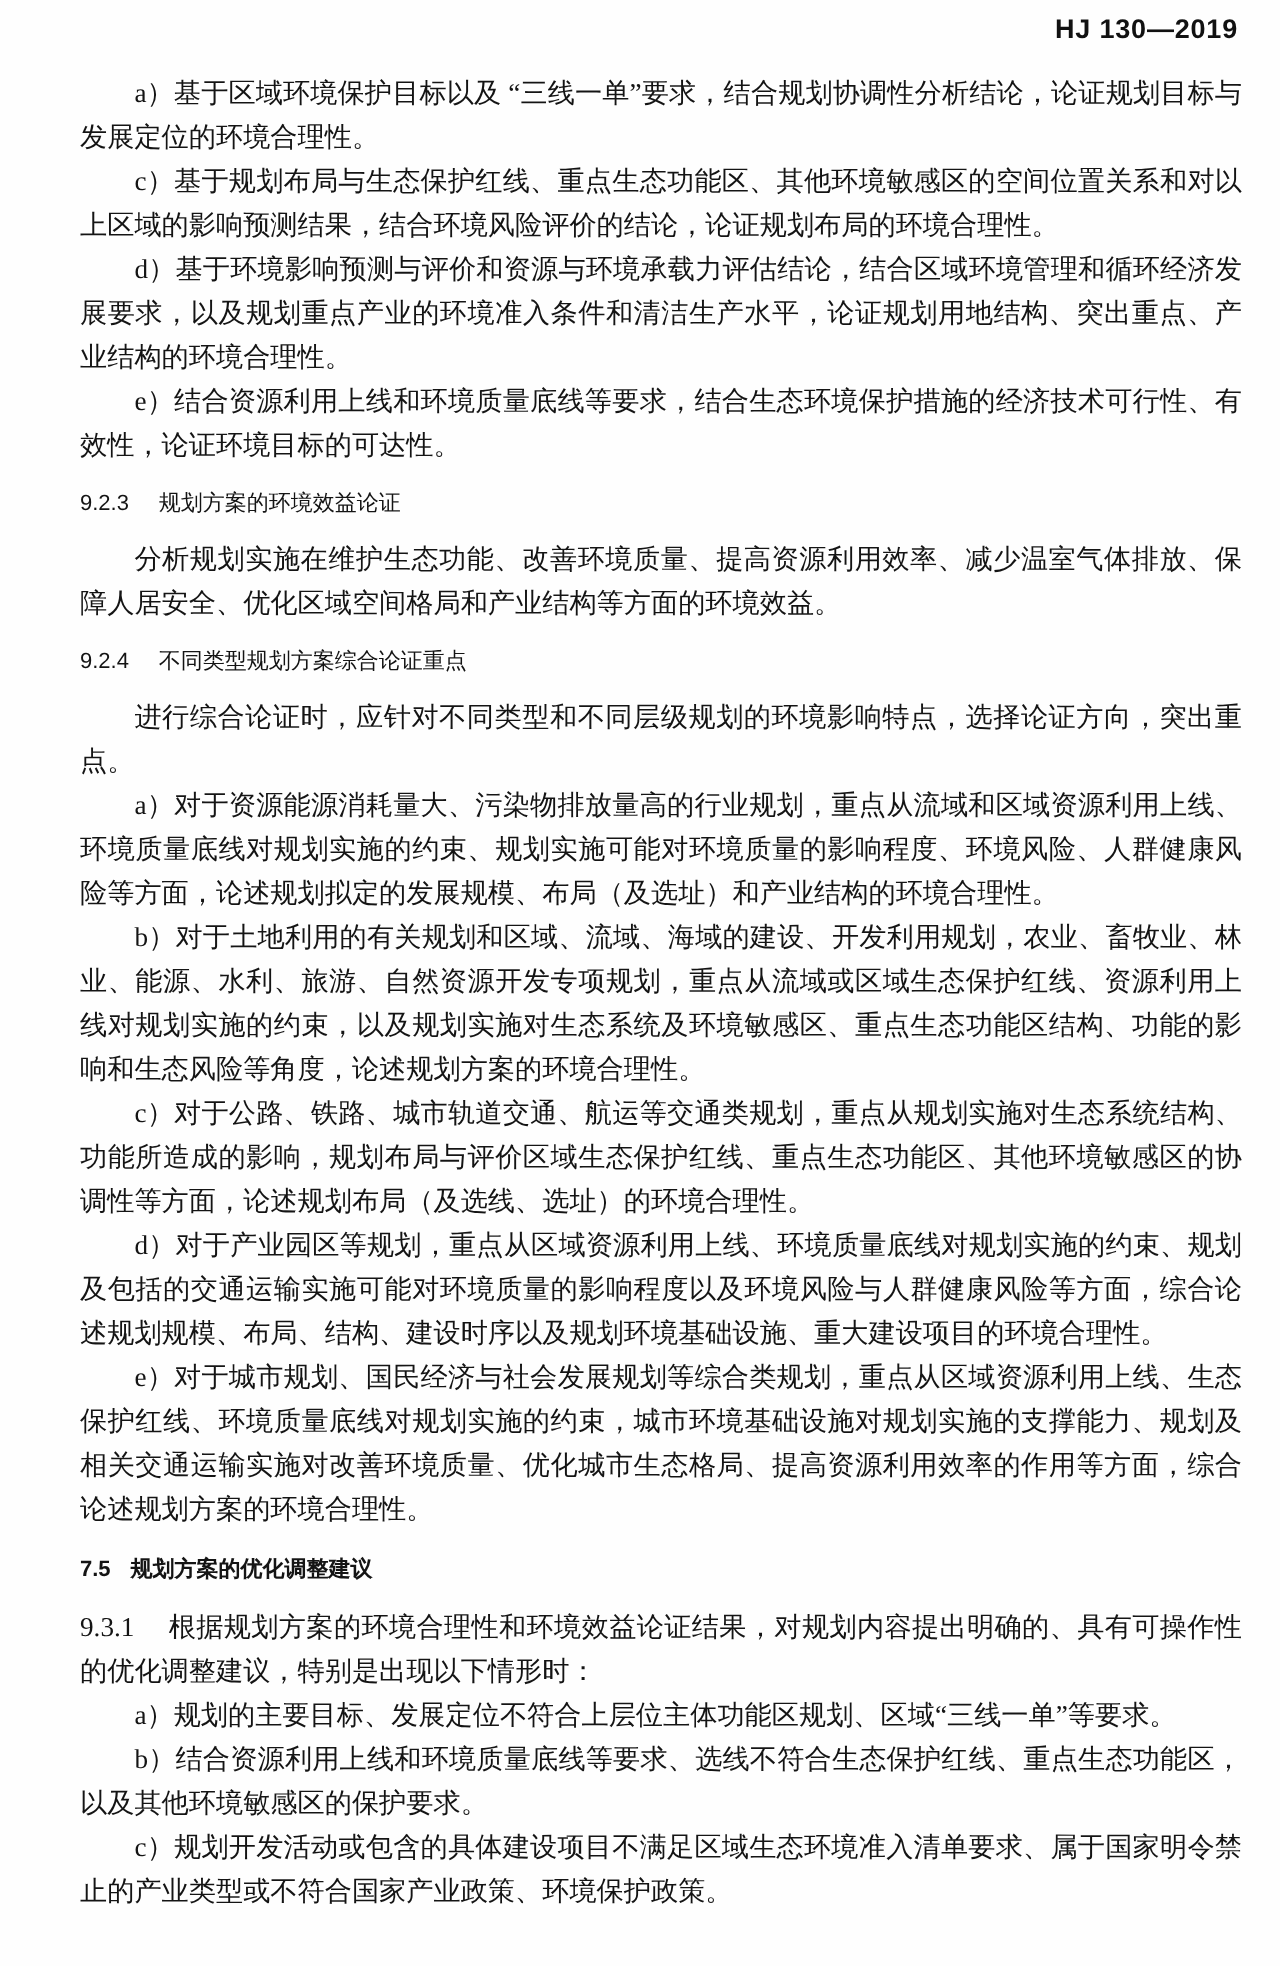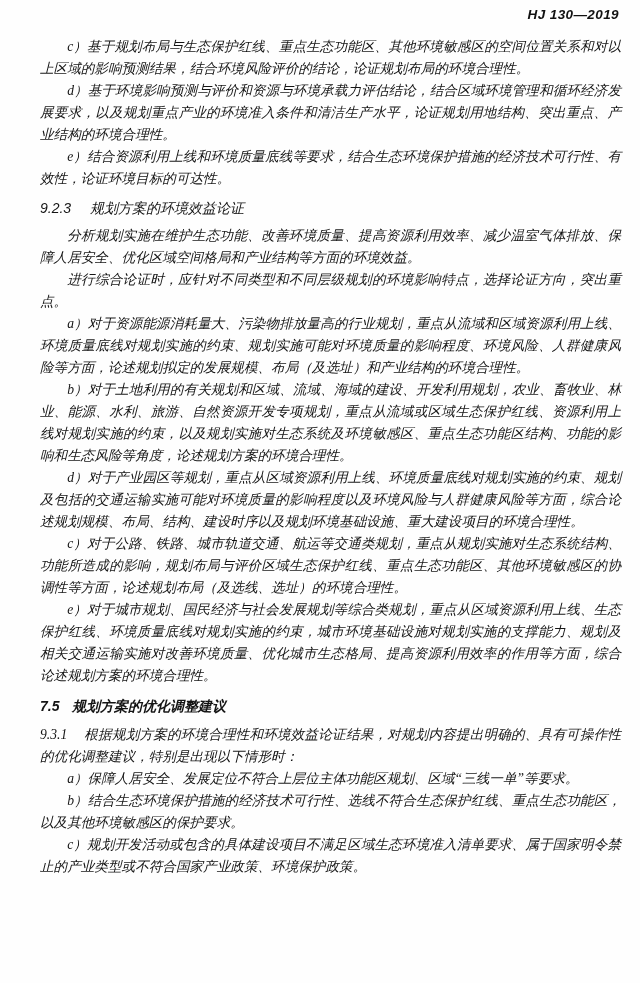--- a/index.html
+++ b/index.html
@@ -8,21 +8,20 @@
     background: #ffffff;
   }
   .page {
     position: relative;
     width: 640px;
     height: 983px;
     background: #fefefe;
     overflow: hidden;
     color: #141414;
     font-family: "Liberation Serif", "DejaVu Serif", serif;
-    font-style: italic;
   }
   .doc-header {
     position: absolute;
     top: 7px;
     right: 21px;
     font-family: "Liberation Sans", "DejaVu Sans", sans-serif;
     font-size: 13.5px;
     font-weight: 700;
     letter-spacing: 0.4px;
     color: #111111;
@@ -39,21 +38,21 @@
   }
   .content p {
     margin: 0;
     text-indent: 2em;
   }
   .content p.flush {
     text-indent: 0;
   }
   .h3, .h2 {
     font-family: "Liberation Sans", "DejaVu Sans", sans-serif;
-    font-size: 14px;
+    font-size: 11px;
     font-weight: 400;
     margin: 7px 0 6px 0;
     text-indent: 0;
     text-align: left;
   }
   .h2 {
     font-weight: 700;
     margin: 8px 0 7px 0;
   }
   .hnum {
@@ -71,45 +70,49 @@
 </style>
 </head>
 <body>
 
 <div class="page">
 
   <div class="doc-header">HJ 130—2019</div>
 
   <div class="content">
 
+    <p>a）基于区域环境保护目标以及 “三线一单”要求，结合规划协调性分析结论，论证规划目标与发展定位的环境合理性。</p>
     <p>c）基于规划布局与生态保护红线、重点生态功能区、其他环境敏感区的空间位置关系和对以上区域的影响预测结果，结合环境风险评价的结论，论证规划布局的环境合理性。</p>
     <p>d）基于环境影响预测与评价和资源与环境承载力评估结论，结合区域环境管理和循环经济发展要求，以及规划重点产业的环境准入条件和清洁生产水平，论证规划用地结构、突出重点、产业结构的环境合理性。</p>
     <p>e）结合资源利用上线和环境质量底线等要求，结合生态环境保护措施的经济技术可行性、有效性，论证环境目标的可达性。</p>
 
     <div class="h3">
       <span class="hnum">9.2.3</span><span>规划方案的环境效益论证</span>
     </div>
 
     <p>分析规划实施在维护生态功能、改善环境质量、提高资源利用效率、减少温室气体排放、保障人居安全、优化区域空间格局和产业结构等方面的环境效益。</p>
 
+    <div class="h3">
+      <span class="hnum">9.2.4</span><span>不同类型规划方案综合论证重点</span>
+    </div>
 
     <p>进行综合论证时，应针对不同类型和不同层级规划的环境影响特点，选择论证方向，突出重点。</p>
 
     <p>a）对于资源能源消耗量大、污染物排放量高的行业规划，重点从流域和区域资源利用上线、环境质量底线对规划实施的约束、规划实施可能对环境质量的影响程度、环境风险、人群健康风险等方面，论述规划拟定的发展规模、布局（及选址）和产业结构的环境合理性。</p>
     <p>b）对于土地利用的有关规划和区域、流域、海域的建设、开发利用规划，农业、畜牧业、林业、能源、水利、旅游、自然资源开发专项规划，重点从流域或区域生态保护红线、资源利用上线对规划实施的约束，以及规划实施对生态系统及环境敏感区、重点生态功能区结构、功能的影响和生态风险等角度，论述规划方案的环境合理性。</p>
+    <p>c）对于公路、铁路、城市轨道交通、航运等交通类规划，重点从规划实施对生态系统结构、功能所造成的影响，规划布局与评价区域生态保护红线、重点生态功能区、其他环境敏感区的协调性等方面，论述规划布局（及选线、选址）的环境合理性。</p>
     <p>d）对于产业园区等规划，重点从区域资源利用上线、环境质量底线对规划实施的约束、规划及包括的交通运输实施可能对环境质量的影响程度以及环境风险与人群健康风险等方面，综合论述规划规模、布局、结构、建设时序以及规划环境基础设施、重大建设项目的环境合理性。</p>
-    <p>c）对于公路、铁路、城市轨道交通、航运等交通类规划，重点从规划实施对生态系统结构、功能所造成的影响，规划布局与评价区域生态保护红线、重点生态功能区、其他环境敏感区的协调性等方面，论述规划布局（及选线、选址）的环境合理性。</p>
     <p>e）对于城市规划、国民经济与社会发展规划等综合类规划，重点从区域资源利用上线、生态保护红线、环境质量底线对规划实施的约束，城市环境基础设施对规划实施的支撑能力、规划及相关交通运输实施对改善环境质量、优化城市生态格局、提高资源利用效率的作用等方面，综合论述规划方案的环境合理性。</p>
 
     <div class="h2">
       <span class="hnum">7.5</span><span>规划方案的优化调整建议</span>
     </div>
 
     <p class="flush">
       <span class="pnum">9.3.1</span><span>根据规划方案的环境合理性和环境效益论证结果，对规划内容提出明确的、具有可操作性的优化调整建议，特别是出现以下情形时：</span>
     </p>
 
-    <p class="gap-item">a）保障人居安全、发展定位不符合上层位主体功能区规划、区域“三线一单”等要求。</p>
-    <p class="gap-item">b）结合生态环境保护措施的经济技术可行性、选线不符合生态保护红线、重点生态功能区，以及其他环境敏感区的保护要求。</p>
+    <p class="gap-item">a）规划的主要目标、发展定位不符合上层位主体功能区规划、区域“三线一单”等要求。</p>
+    <p class="gap-item">b）结合资源利用上线和环境质量底线等要求、选线不符合生态保护红线、重点生态功能区，以及其他环境敏感区的保护要求。</p>
     <p class="gap-item">c）规划开发活动或包含的具体建设项目不满足区域生态环境准入清单要求、属于国家明令禁止的产业类型或不符合国家产业政策、环境保护政策。</p>
 
   </div>
 </div>
 
 </body></html>

